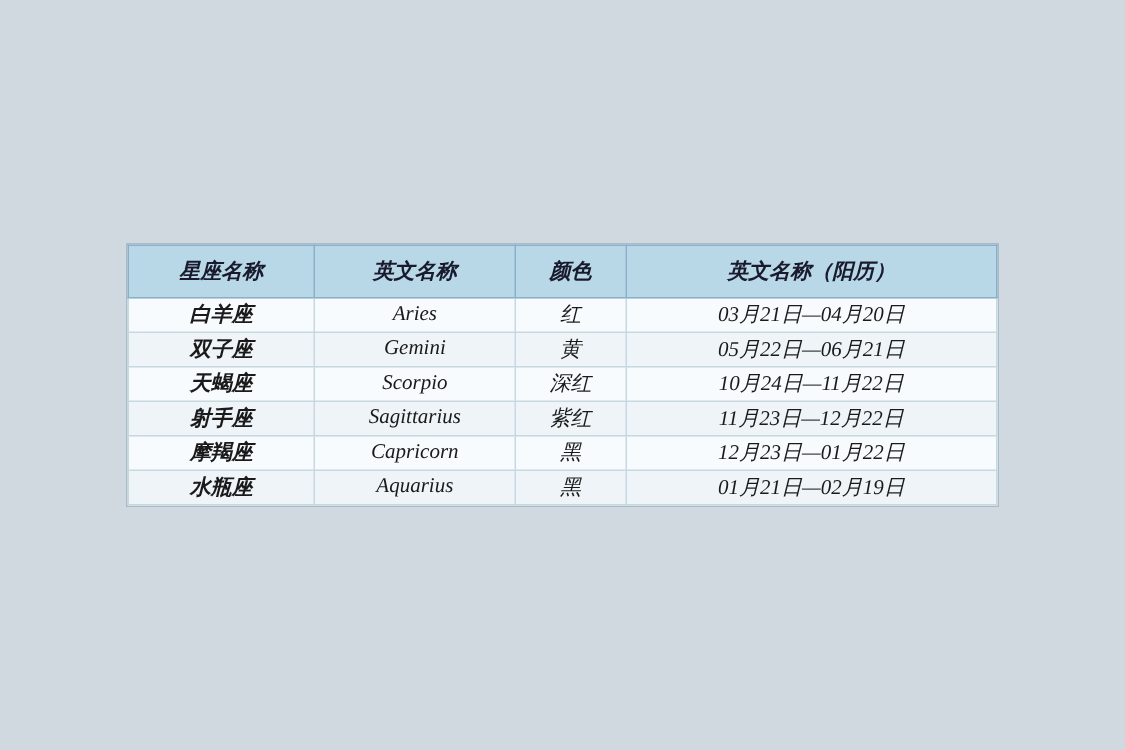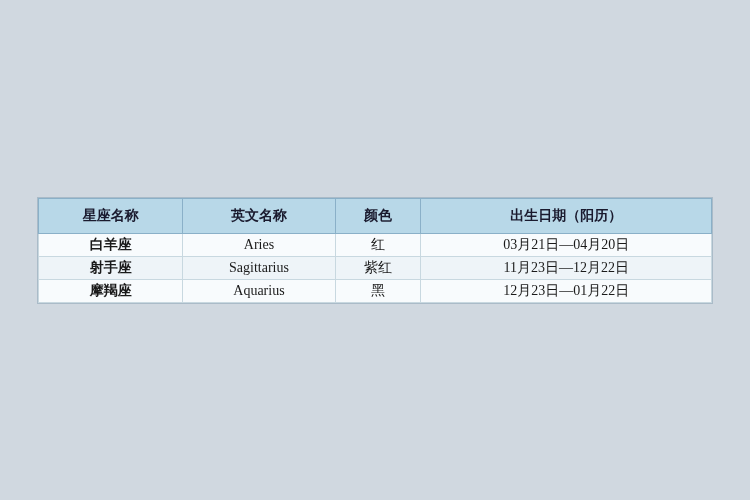--- a/index.html
+++ b/index.html
@@ -9,21 +9,22 @@
       background: #d0d8e0;
       display: flex;
       align-items: center;
       justify-content: center;
       font-family: "SimSun", "宋体", serif;
       font-size: 14px;
     }
     .container {
       background: #f0f4f8;
       border: 1px solid #aabbc8;
-      width: 676px;
+      width: 582px;
+      font-style: italic;
     }
     table {
       width: 100%;
       border-collapse: collapse;
     }
     th {
       background: #b8d8e8;
       color: #1a1a2e;
       font-weight: bold;
       text-align: center;
@@ -49,37 +50,55 @@
 </head>
 <body>
 
 <div class="container">
   <table>
     <thead>
       <tr>
         <th>星座名称</th>
         <th>英文名称</th>
         <th>颜色</th>
-        <th>出生日期（阳历）</th>
+        <th>英文名称（阳历）</th>
       </tr>
     </thead>
     <tbody id="table-body">
     <tr>
           <td>白羊座</td>
           <td>Aries</td>
           <td>红</td>
           <td>03月21日—04月20日</td>
         </tr>
         <tr>
+          <td>双子座</td>
+          <td>Gemini</td>
+          <td>黄</td>
+          <td>05月22日—06月21日</td>
+        </tr>
+        <tr>
+          <td>天蝎座</td>
+          <td>Scorpio</td>
+          <td>深红</td>
+          <td>10月24日—11月22日</td>
+        </tr>
+        <tr>
           <td>射手座</td>
           <td>Sagittarius</td>
           <td>紫红</td>
           <td>11月23日—12月22日</td>
         </tr>
         <tr>
           <td>摩羯座</td>
+          <td>Capricorn</td>
+          <td>黑</td>
+          <td>12月23日—01月22日</td>
+        </tr>
+        <tr>
+          <td>水瓶座</td>
           <td>Aquarius</td>
           <td>黑</td>
-          <td>12月23日—01月22日</td>
+          <td>01月21日—02月19日</td>
         </tr>
       </tbody>
   </table>
 </div>
 
 </body></html>

